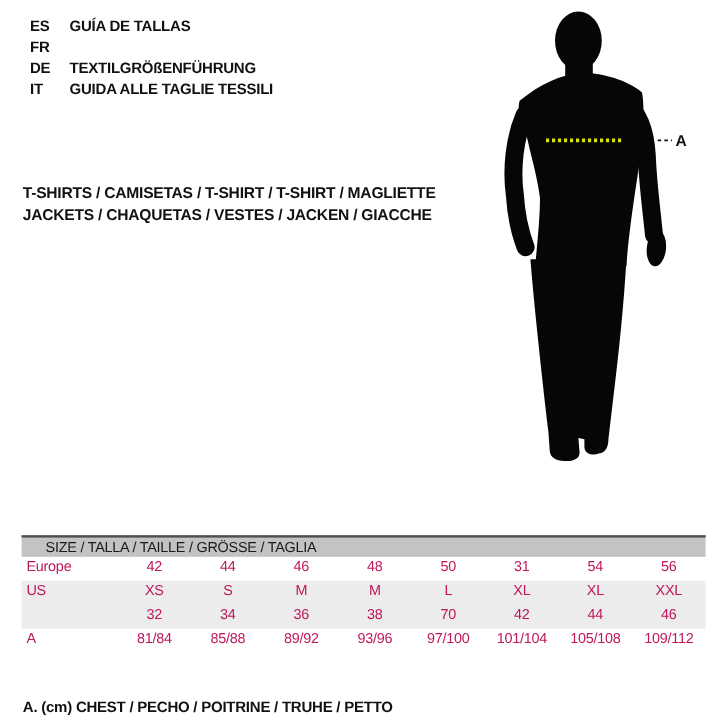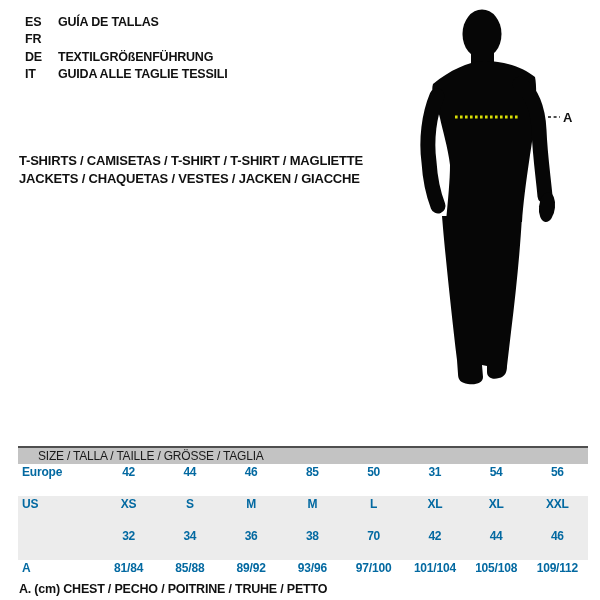--- a/index.html
+++ b/index.html
@@ -45,23 +45,22 @@
     background: #c3c3c3;
     border-top: 2px solid #4f4f4f;
     height: 16px; line-height: 16px;
     padding-left: 20px;
     color: #1a1a1a;
     white-space: nowrap;
   }
   .trow {
     display: grid;
     grid-template-columns: 80px repeat(8, 1fr);
-    height: 32px; line-height: 16.5px;
-    color: #0369a1;
-    font-weight: bold;
+    height: 20px; line-height: 16.5px;
+    color: #be185d;
   }
   .trow.shaded { background: #ececec; }
   .trow .rlabel { text-align: left; padding-left: 4px; }
   .trow .val { text-align: center; }
 
   
   .footnote {
     position: absolute; left: 19px; top: 582px;
     font-weight: bold; font-size: 12.5px; letter-spacing: -0.2px;
     white-space: nowrap;
@@ -133,21 +132,21 @@
 
 
   <div class="size-table">
     <div class="table-header">SIZE / TALLA / TAILLE / GRÖSSE / TAGLIA</div>
 
     <div class="trow">
       <span class="rlabel">Europe</span>
       <span class="val">42</span>
       <span class="val">44</span>
       <span class="val">46</span>
-      <span class="val">85</span>
+      <span class="val">48</span>
       <span class="val">50</span>
       <span class="val">31</span>
       <span class="val">54</span>
       <span class="val">56</span>
     </div>
 
     <div class="trow shaded">
       <span class="rlabel">US</span>
       <span class="val">XS</span>
       <span class="val">S</span>

